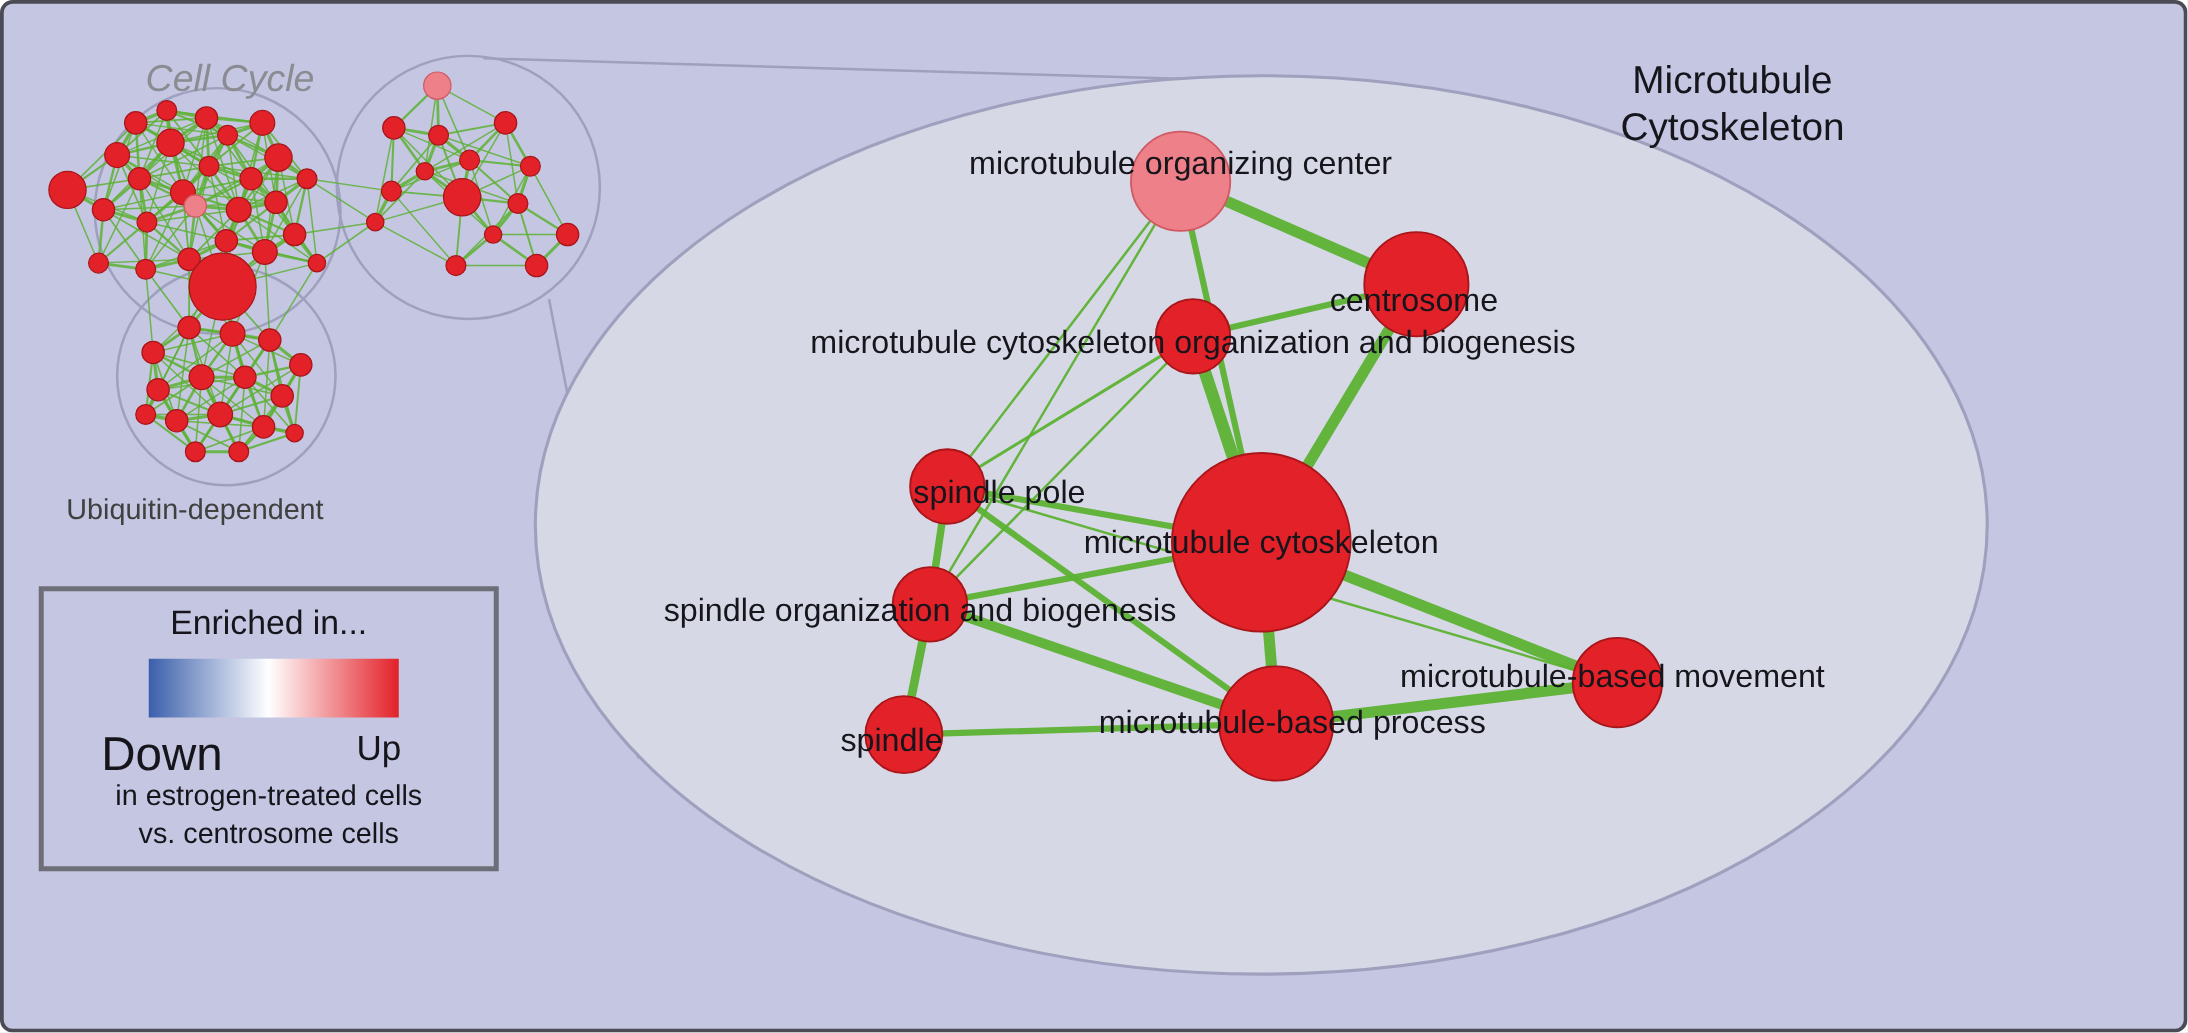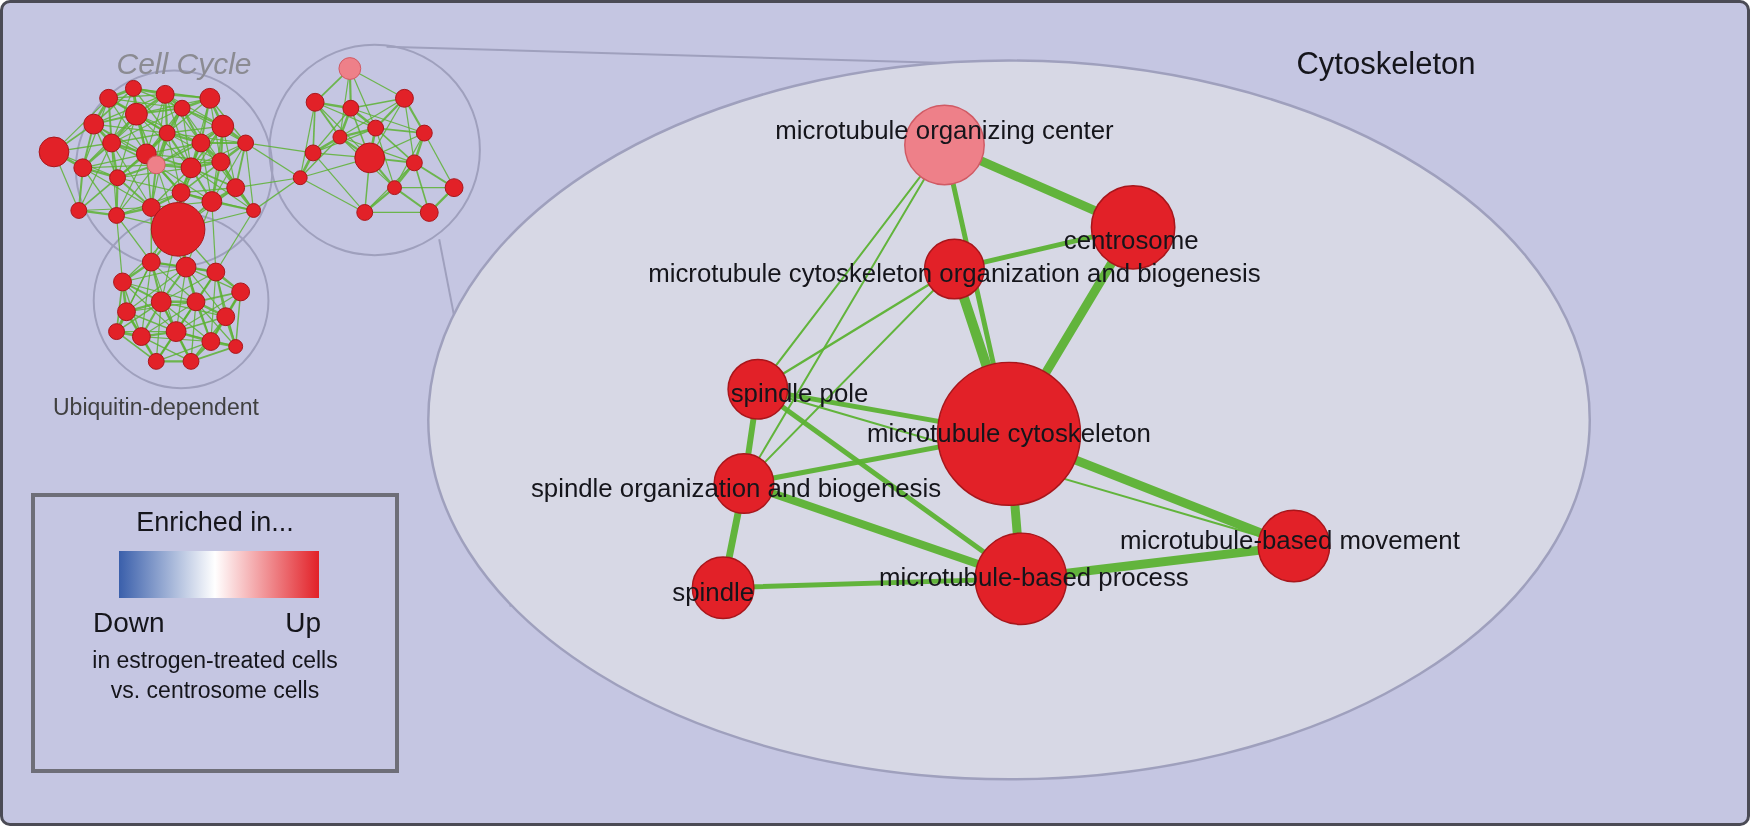--- a/index.html
+++ b/index.html
@@ -21,32 +21,32 @@
   }
   #ubiquitin-label{
     left:50px;top:386px;
     font-size:23px;color:#404040;line-height:37px;
   }
   #figure-title{
     left:1383px;top:42px;transform:translateX(-50%);
     font-size:31px;color:#15151b;text-align:center;line-height:38px;
   }
   #legend-box{
-    position:absolute;left:28px;top:490px;width:368px;height:280px;
+    position:absolute;left:28px;top:466px;width:368px;height:228px;
     border:4px solid #6e6e78;box-sizing:border-box;
   }
   #legend-title{
     position:absolute;left:50%;top:10px;transform:translateX(-50%);
     font-size:27px;color:#15151b;white-space:nowrap;
   }
   #legend-gradient{
     position:absolute;left:84px;top:54px;width:200px;height:47px;
   }
   #legend-down{
-    position:absolute;left:46px;top:110px;font-size:28px;color:#15151b;margin-left:12px;
+    position:absolute;left:46px;top:110px;font-size:38px;color:#15151b;
   }
   #legend-up{
     position:absolute;right:74px;top:110px;font-size:28px;color:#15151b;
   }
   #legend-caption1{
     position:absolute;left:50%;top:150px;transform:translateX(-50%);
     font-size:23px;color:#15151b;white-space:nowrap;
   }
   #legend-caption2{
     position:absolute;left:50%;top:180px;transform:translateX(-50%);
@@ -474,20 +474,21 @@
       <text x="712" y="602.36" text-anchor="middle" fill="#15151b" font-family="&quot;Liberation Sans&quot;, sans-serif" font-size="26">spindle</text>
     </svg>
 
   <div class="overlay-label" id="cell-cycle-label">Cell Cycle</div>
 
   <div class="overlay-label" id="ubiquitin-label">
     <div>Ubiquitin-dependent</div>
   </div>
 
   <div class="overlay-label" id="figure-title">
+    <div>Microtubule</div>
     <div>Cytoskeleton</div>
   </div>
 
   <div id="legend-box">
     <div id="legend-title">Enriched in...</div>
     <div id="legend-gradient" style="background: linear-gradient(to right, rgb(58, 95, 171), rgb(255, 255, 255) 48%, rgb(226, 33, 40));"></div>
     <div id="legend-down">Down</div>
     <div id="legend-up">Up</div>
     <div id="legend-caption1">in estrogen-treated cells</div>
     <div id="legend-caption2">vs. centrosome cells</div>

